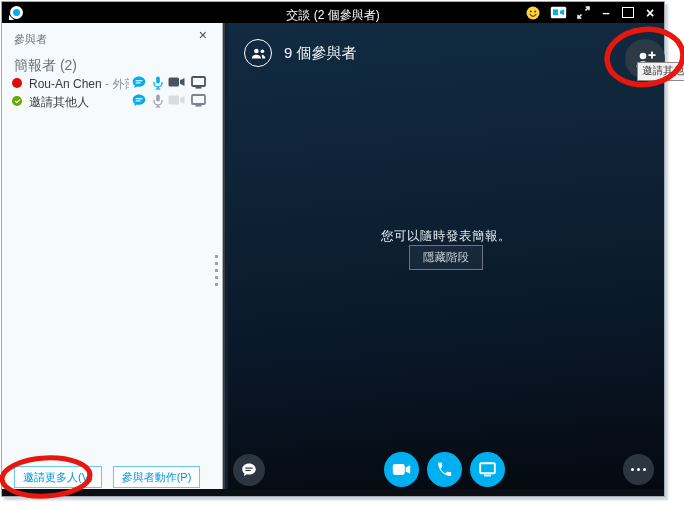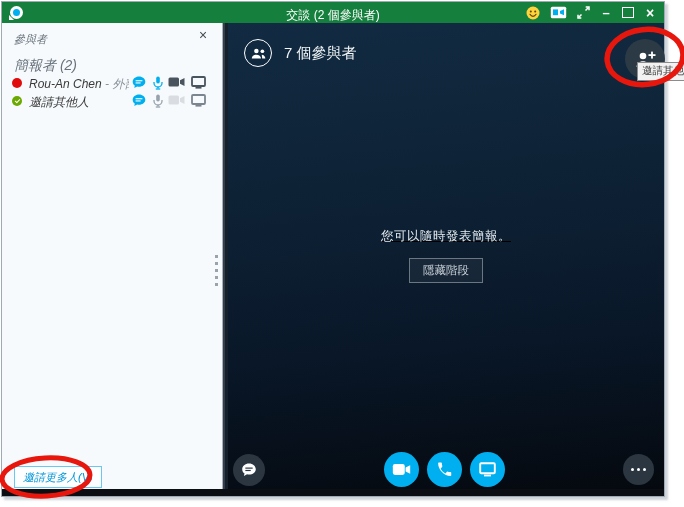--- a/index.html
+++ b/index.html
@@ -11,21 +11,21 @@
   }
   
   #window{
     position:absolute;left:1px;top:1px;width:662px;height:494px;
     border:1px solid #9fabb4;background:#F6FAFC;
     box-shadow:3px 3px 2px rgba(170,178,185,.55);
   }
   
   .titlebar{
     position:absolute;left:0;top:0;right:0;height:27px;
-    background:#15803d;display:flex;align-items:center;
+    background:#000000;display:flex;align-items:center;
   }
   .titlebar .title{
     position:absolute;left:0;right:0;text-align:center;
     color:#ffffff;font-size:12px;line-height:21px;
   }
   .logo{
     position:absolute;left:8px;top:4px;width:13px;height:13px;border-radius:50%;
     background:#ffffff;
   }
   .logo::after{
@@ -40,21 +40,21 @@
     position:absolute;right:8px;top:0;height:21px;display:flex;align-items:center;gap:10px;z-index:2;
   }
   .tb-controls .ctl{display:flex;align-items:center;justify-content:center;color:#fff;cursor:default;}
   .ctl-min{width:12px;font-size:13px;font-weight:bold;line-height:10px;}
   .ctl-max{width:10px;height:9px;border:1.6px solid #fff;}
   .ctl-close{width:12px;font-size:14px;font-weight:bold;}
   
   .winbody{position:absolute;left:0;top:21px;right:0;bottom:7px;display:flex;}
   .bottom-strip{position:absolute;left:0;right:0;bottom:0;height:7px;background:#0B0F13;}
   
-  .sidebar{position:relative;width:220px;background:#F6FAFC;flex:none;font-style:italic;}
+  .sidebar{position:relative;width:220px;background:#F6FAFC;flex:none;}
   .sb-title{position:absolute;left:12px;top:9px;font-size:11px;color:#68727C;}
   .sb-close{position:absolute;right:15px;top:5px;font-size:14px;color:#444c52;line-height:14px;}
   .sb-group{position:absolute;left:12px;top:34px;font-size:14px;color:#68727C;}
   .p-row{position:absolute;left:0;width:220px;height:20px;}
   .p-row.r0{top:50px;} .p-row.r1{top:68px;}
   .status{position:absolute;left:10px;top:5px;width:10px;height:10px;border-radius:50%;}
   .status.busy{background:#E00B0B;}
   .status.available{background:#6BA800;}
   .status.available::after{
     content:"";position:absolute;left:2.5px;top:2.5px;width:4px;height:2px;
@@ -82,24 +82,24 @@
   }
   .people-badge{
     position:absolute;left:16px;top:16px;width:26px;height:26px;border-radius:50%;
     border:1.5px solid #ffffff;display:flex;align-items:center;justify-content:center;
   }
   .count-text{position:absolute;left:56px;top:21px;font-size:15px;color:#F2F6F8;white-space:nowrap;}
   .invite-btn{
     position:absolute;right:-1px;top:16px;width:40px;height:40px;border-radius:50%;
     background:#2C3A46;display:flex;align-items:center;justify-content:center;
   }
-  .center-block{position:absolute;left:0;right:0;top:205px;text-align:center;text-decoration:underline;}
+  .center-block{position:absolute;left:0;right:0;top:205px;text-align:center;}
   .stage-msg{font-size:12.5px;color:#E6EDF2;letter-spacing:.5px;}
   .hide-stage{
-    display:inline-block;margin-top:13px;padding:4px 13px;
+    display:inline-block;padding:4px 13px;
     background:rgba(255,255,255,.05);border:1px solid #6A7680;color:#CBD3D9;font-size:11.5px;
   }
   
   .cbtn{position:absolute;border-radius:50%;display:flex;align-items:center;justify-content:center;}
   .cbtn.dark{background:#2B3641;}
   .cbtn.blue{background:#00AFF0;}
   .btn-im2{left:5px;bottom:3px;width:32px;height:32px;}
   .btn-video{left:156px;bottom:2px;width:35px;height:35px;}
   .btn-phone{left:199px;bottom:2px;width:35px;height:35px;}
   .btn-present{left:242px;bottom:2px;width:35px;height:35px;}
@@ -226,35 +226,36 @@
       <span class="resize-dots">
           <i></i>
           <i></i>
           <i></i>
           <i></i>
           <i></i>
         </span>
 
       <div class="sb-buttons">
         <span class="sb-btn">邀請更多人(V)</span>
+        <span class="sb-btn">參與者動作(P)</span>
       </div>
     </div>
 
     <div class="divider"></div>
 
     <div class="main">
       <span class="people-badge">
         <svg width="17" height="13" viewBox="0 0 24 16" fill="#ffffff">
             <circle cx="9" cy="4.6" r="3.2"></circle>
             <path d="M2.5 15c0-3.4 2.9-5.4 6.5-5.4s6.5 2 6.5 5.4z"></path>
             <circle cx="17.5" cy="4.8" r="2.6"></circle>
             <path d="M16.6 9.6c3 .3 5 2.2 5 5.4h-4.4"></path>
           </svg>
       </span>
-      <span class="count-text">7 個參與者</span>
+      <span class="count-text">9 個參與者</span>
 
       <span class="invite-btn">
         <svg width="21" height="17" viewBox="0 0 21 17" fill="#ffffff">
             <circle cx="8" cy="5" r="3.3"></circle>
             <path d="M1.6 16c0-3.6 2.9-5.7 6.4-5.7s6.4 2.1 6.4 5.7z"></path>
             <rect x="13.5" y="3.2" width="7" height="1.8"></rect>
             <rect x="16.1" y="0.6" width="1.8" height="7"></rect>
           </svg>
       </span>
 

